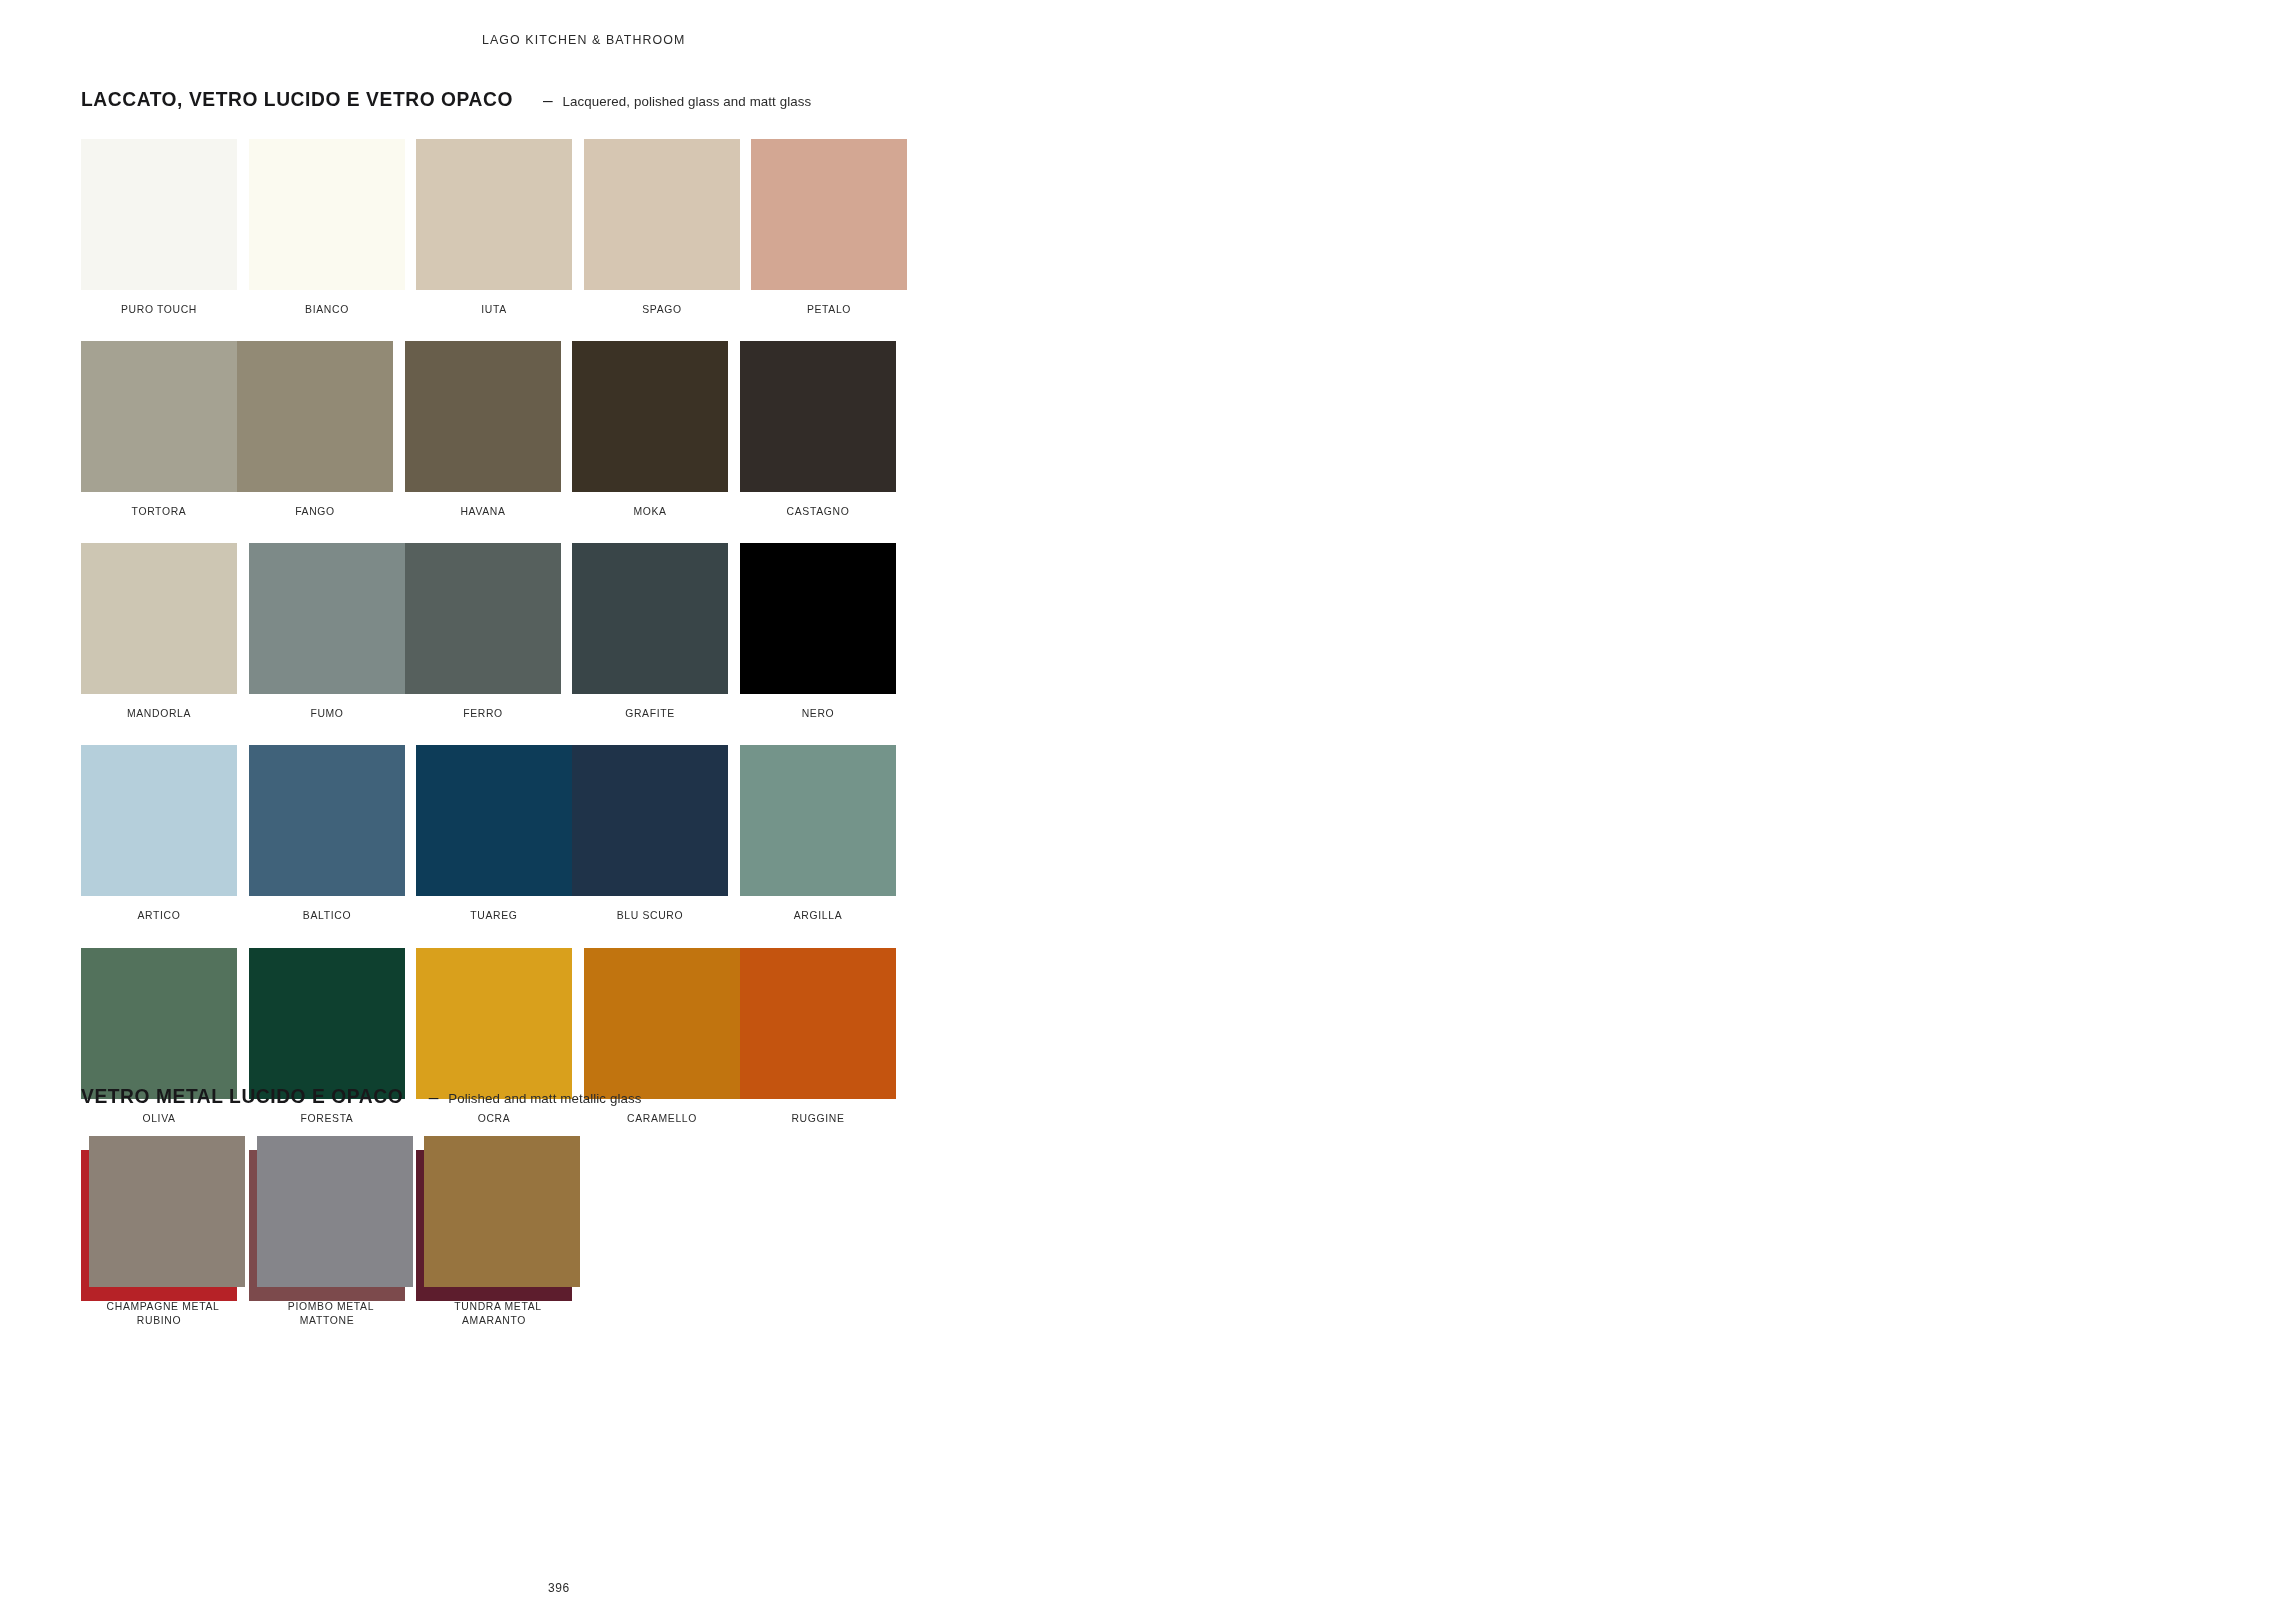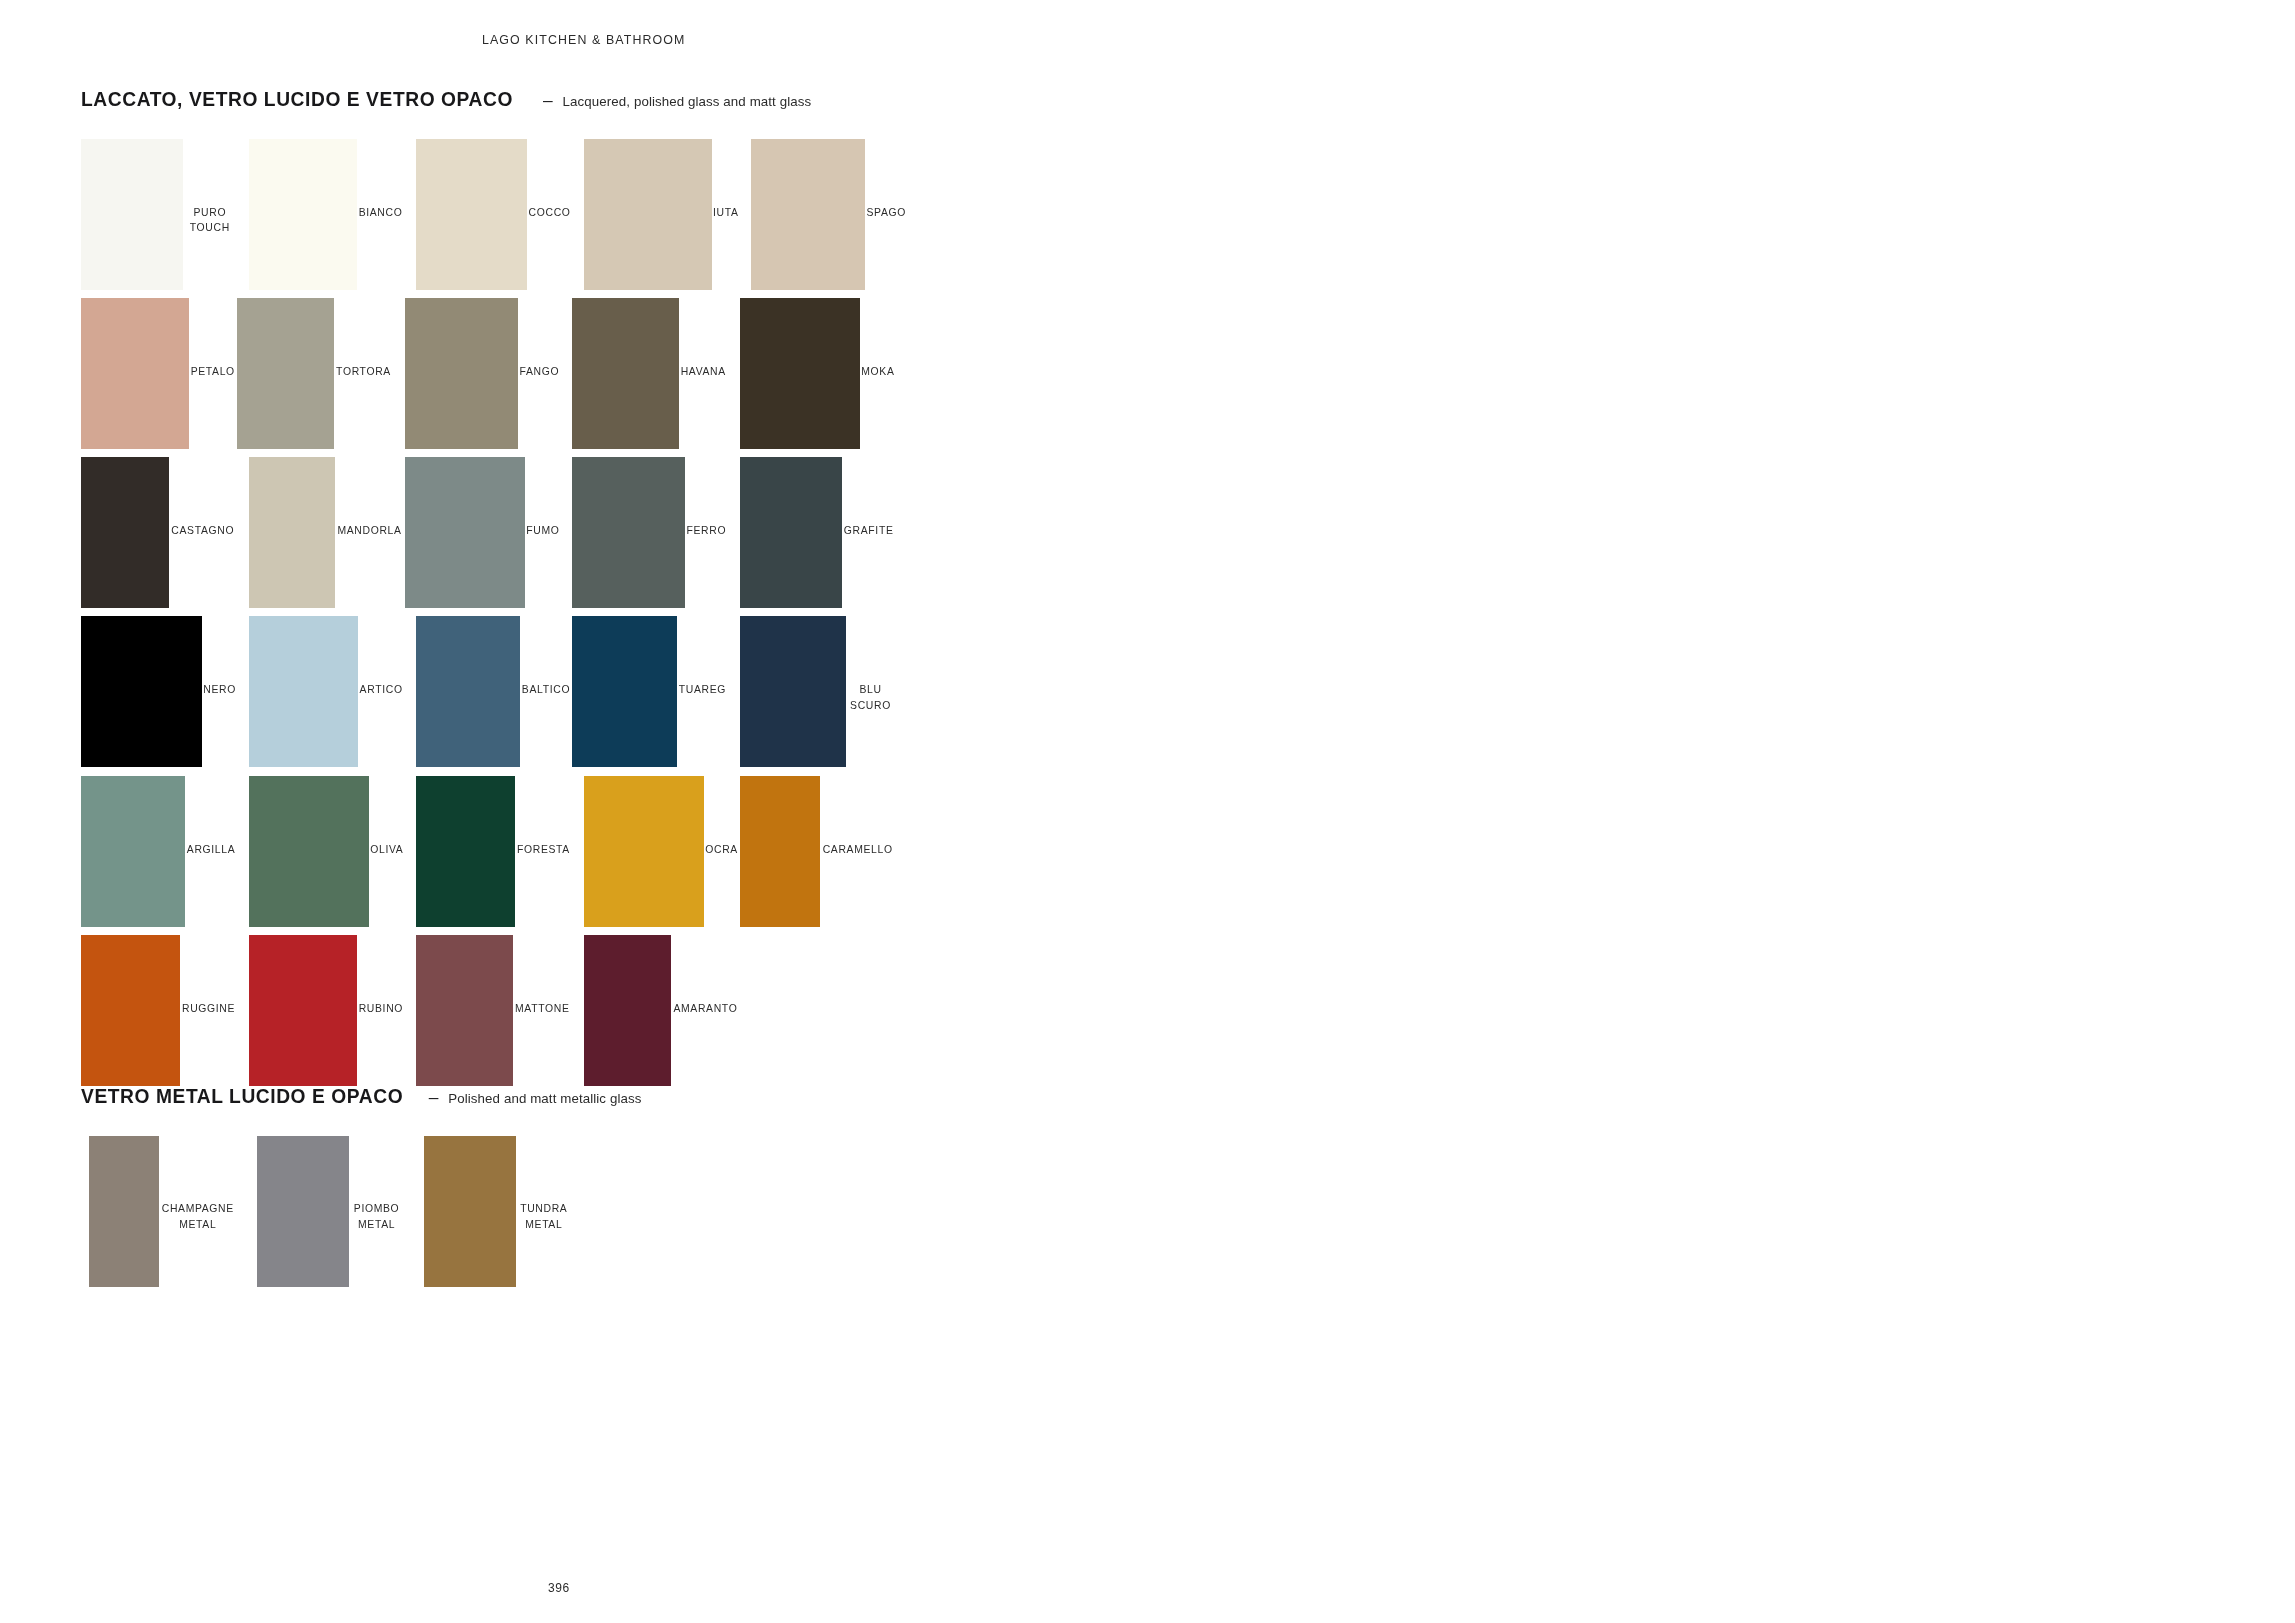--- a/index.html
+++ b/index.html
@@ -38,21 +38,21 @@
     font-size: 20px; font-weight: 700;
     letter-spacing: 0.6px; color: #18181a;
     font-stretch: condensed;
     transform: scaleX(.96); transform-origin: left center;
   }
   .sec-dash { font-size: 17.4px; color: #18181a; margin: 0 10px 0 12px; font-weight: 400; }
   .sec-sub  { font-size: 13.3px; color: #2b2b2b; letter-spacing: 0.1px; font-weight: 400; }
 
   
   .grid { display: flex; flex-wrap: wrap; }
-  .cell { display: flex; flex-direction: row; align-items: center; }
+  .cell { display: flex; flex-direction: column; }
   .chip { position: relative; overflow: hidden; background: #ccc; }
   .chip::after { content:""; position:absolute; inset:0; }
   .cap {
     margin-top: 12px;
     font-size: 11.2px; letter-spacing: 0.7px;
     color: #2b2b2b; text-align: center; line-height: 1.42;
     transform: scaleX(.93); transform-origin: center top;
     white-space: pre-line;
   }
 
@@ -84,24 +84,20 @@
       <div class="grid lacquer-grid" id="grid-laccato" style="margin-top:27.5px;">
           <div class="cell">
             <div class="chip" style="background-color: rgb(246, 246, 241);"></div>
             <div class="cap">PURO TOUCH</div>
           </div>
           <div class="cell">
             <div class="chip" style="background-color: rgb(251, 250, 240);"></div>
             <div class="cap">BIANCO</div>
           </div>
           <div class="cell">
-            <div class="chip" style="background-color: rgb(228, 219, 200);"></div>
-            <div class="cap">COCCO</div>
-          </div>
-          <div class="cell">
             <div class="chip" style="background-color: rgb(213, 200, 180);"></div>
             <div class="cap">IUTA</div>
           </div>
           <div class="cell">
             <div class="chip" style="background-color: rgb(214, 198, 178);"></div>
             <div class="cap">SPAGO</div>
           </div>
           <div class="cell">
             <div class="chip" style="background-color: rgb(211, 167, 147);"></div>
             <div class="cap">PETALO</div>

